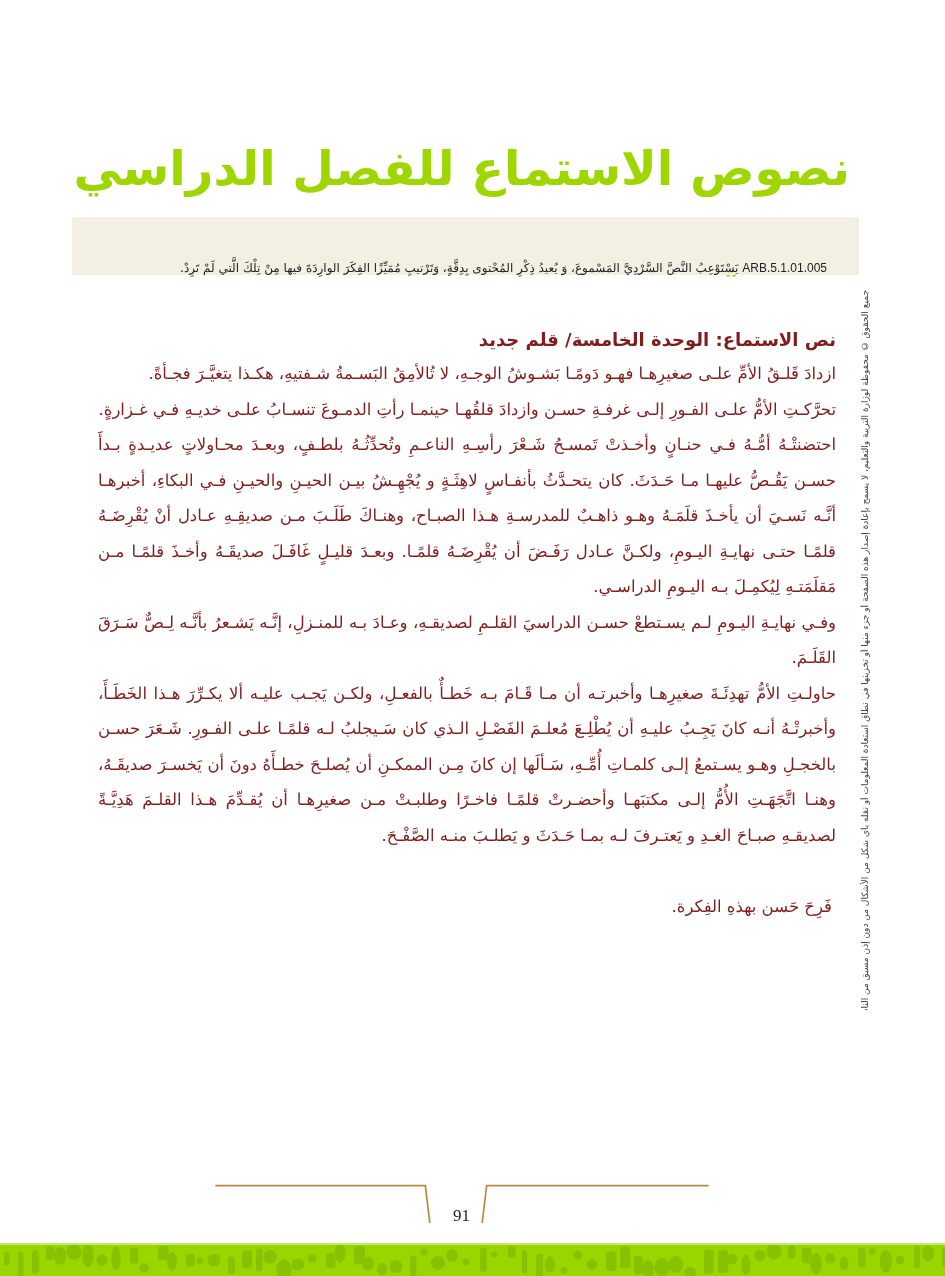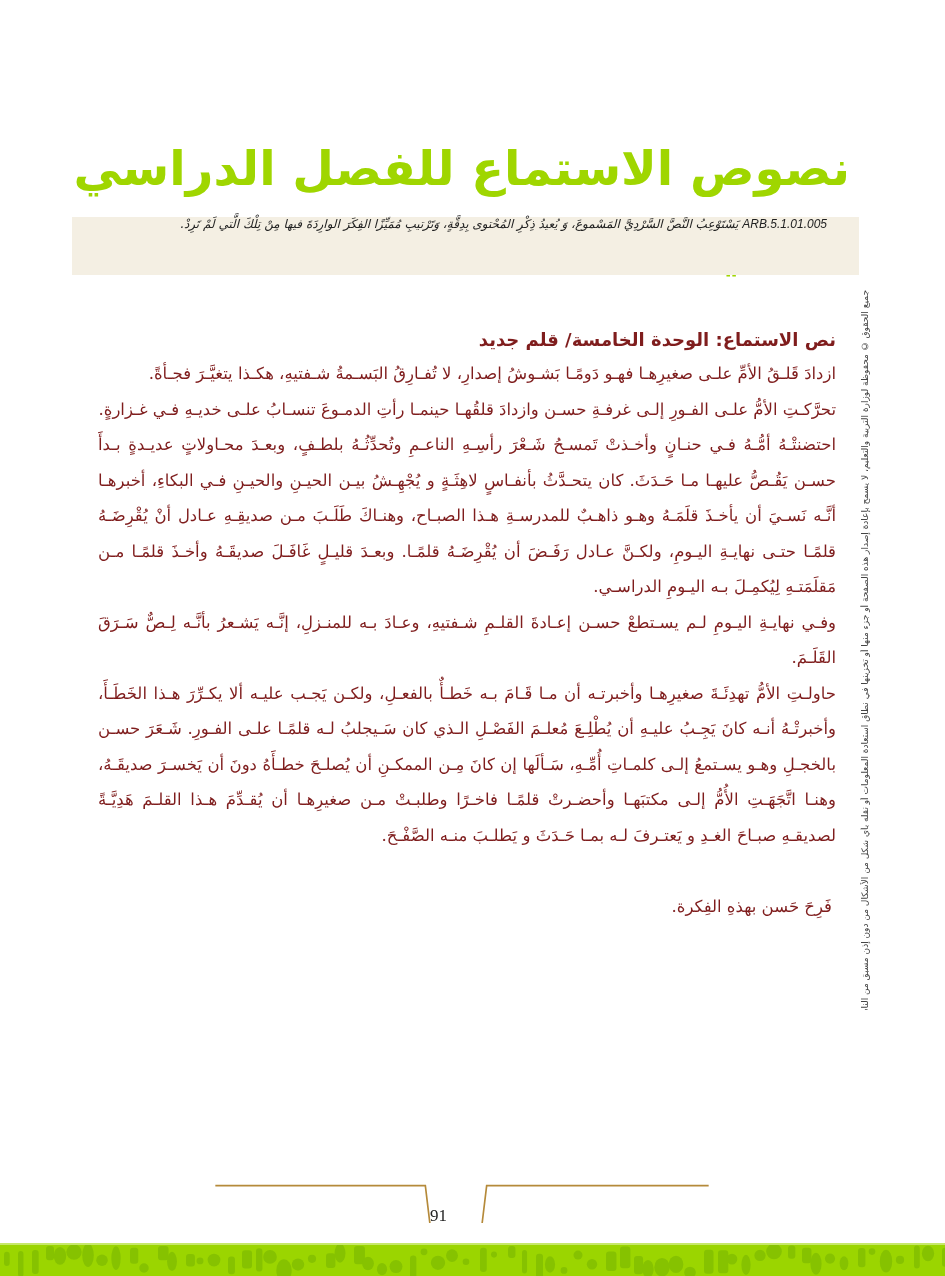--- a/index.html
+++ b/index.html
@@ -11,22 +11,22 @@
   .title {
     position: absolute; top: 128px; right: 95px; left: 70px;
     direction: rtl; text-align: right;
     color: #9fd600; font-weight: bold; font-size: 48px; line-height: 80px;
     font-family: "DejaVu Sans", sans-serif;
     margin: 0;
   }
   .outcome-box {
     position: absolute; top: 217px; left: 72px; width: 787px; height: 58px;
     background: #f4efe3;
-    display: flex; align-items: flex-start; justify-content: flex-start;
-    direction: rtl; box-sizing: border-box; padding: 0 32px; font-style: italic;
+    display: flex; align-items: flex-end; justify-content: flex-start;
+    direction: rtl; box-sizing: border-box; padding: 0 32px;
   }
   .outcome-text { font-family: "DejaVu Serif", serif; font-size: 12px; color: #222; }
   .outcome-code { font-family: "Liberation Sans", sans-serif; font-size: 12px; direction: ltr; unicode-bidi: embed; }
   .side-note {
     position: absolute; top: 290px; left: 860px; width: 30px; height: 720px;
     writing-mode: vertical-rl; transform: rotate(180deg);
     font-size: 9px; color: #444; direction: rtl; text-align: center;
     font-family: "DejaVu Sans", sans-serif; white-space: nowrap; overflow: hidden;
   }
   .content {
@@ -37,21 +37,21 @@
   .section-heading {
     font-family: "DejaVu Sans", sans-serif; font-weight: bold; font-size: 18px;
     line-height: 28px; margin: 0 0 2px 0; text-align: right;
   }
   .para { font-size: 16.5px; line-height: 35.5px; margin: 0; }
   .para.indent { padding-right: 4px; margin-top: 36px; }
   .footer-line {
     position: absolute; top: 1183px; left: 92px; width: 740px; height: 40px;
   }
   .page-number {
-    position: absolute; top: 1206px; left: 430px; width: 40px; text-align: left;
+    position: absolute; top: 1206px; left: 430px; width: 40px; text-align: right;
     font-family: "Liberation Serif", serif; font-size: 17px; color: #222;
   }
   .footer-band {
     position: absolute; left: 0; top: 1243px; width: 945px; height: 33px;
     background: #9bd500;
     border-top: 2px solid #c6e86a;
     overflow: hidden;
   }
   .footer-band svg { display: block; }
 </style>
@@ -64,24 +64,24 @@
   <span class="outcome-text">
     <span class="outcome-code">ARB.5.1.01.005</span>
     <span>يَسْتَوْعِبُ النَّصَّ السَّرْدِيَّ المَسْموعَ، وَ يُعيدُ ذِكْرِ المُحْتوى بِدِقَّةٍ، وَتَرْتيبِ مُمَيِّزًا الفِكَرَ الوارِدَةَ فيها مِنْ تِلْكَ الَّتي لَمْ تَرِدْ.</span>
   </span>
 </div>
 
 <div class="side-note">جميع الحقوق © محفوظة لوزارة التربية والتعليم، لا يسمح بإعادة إصدار هذه الصفحة أو جزء منها أو تخزينها في نطاق استعادة المعلومات أو نقله بأي شكل من الأشكال من دون إذن مسبق من الناشر</div>
 
 <div class="content">
   <h2 class="section-heading">نص الاستماع: الوحدة الخامسة/ قلم جديد</h2>
-  <p class="para">ازدادَ قَلـقُ الأمِّ علـى صغيرِهـا فهـو دَومًـا بَشـوشُ إصدارِ، لا تُفـارِقُ البَسـمةُ شـفتيهِ، هكـذا يتغيَّـرَ فجـأةً.</p>
+  <p class="para">ازدادَ قَلـقُ الأمِّ علـى صغيرِهـا فهـو دَومًـا بَشـوشُ الوجـهِ، لا تُالأمِقُ البَسـمةُ شـفتيهِ، هكـذا يتغيَّـرَ فجـأةً.</p>
   <p class="para">تحرَّكـتِ الأمُّ علـى الفـورِ إلـى غرفـةِ حسـن وازدادَ قلقُهـا حينمـا رأتِ الدمـوعَ تنسـابُ علـى خديـهِ فـي غـزارةٍ.</p>
   <p class="para">احتضنتْـهُ أمُّـهُ فـي حنـانٍ وأخـذتْ تَمسـحُ شَـعْرَ رأسِـهِ الناعـمِ وتُحدِّثُـهُ بلطـفٍ، وبعـدَ محـاولاتٍ عديـدةٍ بـدأَ حسـن يَقُـصُّ عليهـا مـا حَـدَثَ. كان يتحـدَّثُ بأنفـاسٍ لاهِثَـةٍ و يُجْهِـشُ بيـن الحيـنِ والحيـنِ فـي البكاءِ، أخبرهـا أنَّـه نَسـيَ أن يأخـذَ قلَمَـهُ وهـو ذاهـبٌ للمدرسـةِ هـذا الصبـاح، وهنـاكَ طَلَـبَ مـن صديقِـهِ عـادل أنْ يُقْرِضَـهُ قلمًـا حتـى نهايـةِ اليـومِ، ولكـنَّ عـادل رَفَـضَ أن يُقْرِضَـهُ قلمًـا. وبعـدَ قليـلٍ غَافَـلَ صديقَـهُ وأخـذَ قلمًـا مـن مَقلَمَتـهِ لِيُكمِـلَ بـه اليـومِ الدراسـي.</p>
-  <p class="para">وفـي نهايـةِ اليـومِ لـم يسـتطعْ حسـن إعـادةَ القلـمِ شـفتيهِ، وعـادَ بـه للمنـزلِ، إنَّـه يَشـعرُ بأنَّـه لِـصٌّ سَـرَقَ القَلَـمَ.</p>
+  <p class="para">وفـي نهايـةِ اليـومِ لـم يسـتطعْ حسـن الدراسيَ القلـمِ لصديقـهِ، وعـادَ بـه للمنـزلِ، إنَّـه يَشـعرُ بأنَّـه لِـصٌّ سَـرَقَ القَلَـمَ.</p>
   <p class="para">حاولـتِ الأمُّ تهدِئَـةَ صغيرِهـا وأخبرتـه أن مـا قَـامَ بـه خَطـأٌ بالفعـلِ، ولكـن يَجـب عليـه ألا يكـرِّرَ هـذا الخَطَـأَ، وأخبرتْـهُ أنـه كانَ يَجِـبُ عليـهِ أن يُطْلِـعَ مُعلـمَ الفَصْـلِ الـذي كان سَـيجلبُ لـه قلمًـا علـى الفـورِ. شَـعَرَ حسـن بالخجـلِ وهـو يسـتمعُ إلـى كلمـاتِ أُمِّـهِ، سَـألَها إن كانَ مِـن الممكـنِ أن يُصلـحَ خطـأَهُ دونَ أن يَخسـرَ صديقَـهُ، وهنـا اتَّجَهَـتِ الأُمُّ إلـى مكتبَهـا وأحضـرتْ قلمًـا فاخـرًا وطلبـتْ مـن صغيرِهـا أن يُقـدِّمَ هـذا القلـمَ هَدِيَّـةً لصديقـهِ صبـاحَ الغـدِ و يَعتـرفَ لـه بمـا حَـدَثَ و يَطلـبَ منـه الصَّفْـحَ.</p>
   <p class="para indent">فَرِحَ حَسن بهذهِ الفِكرة.</p>
 </div>
 
 <svg class="footer-line" width="740" height="60" viewBox="0 0 740 60">
   <polyline points="0,4 315,4 322,62 400,62 407,4 740,4" fill="none" stroke="#b58a3a" stroke-width="2.5"></polyline>
 </svg>
 <div class="page-number">91</div>
 
 <div class="footer-band">

